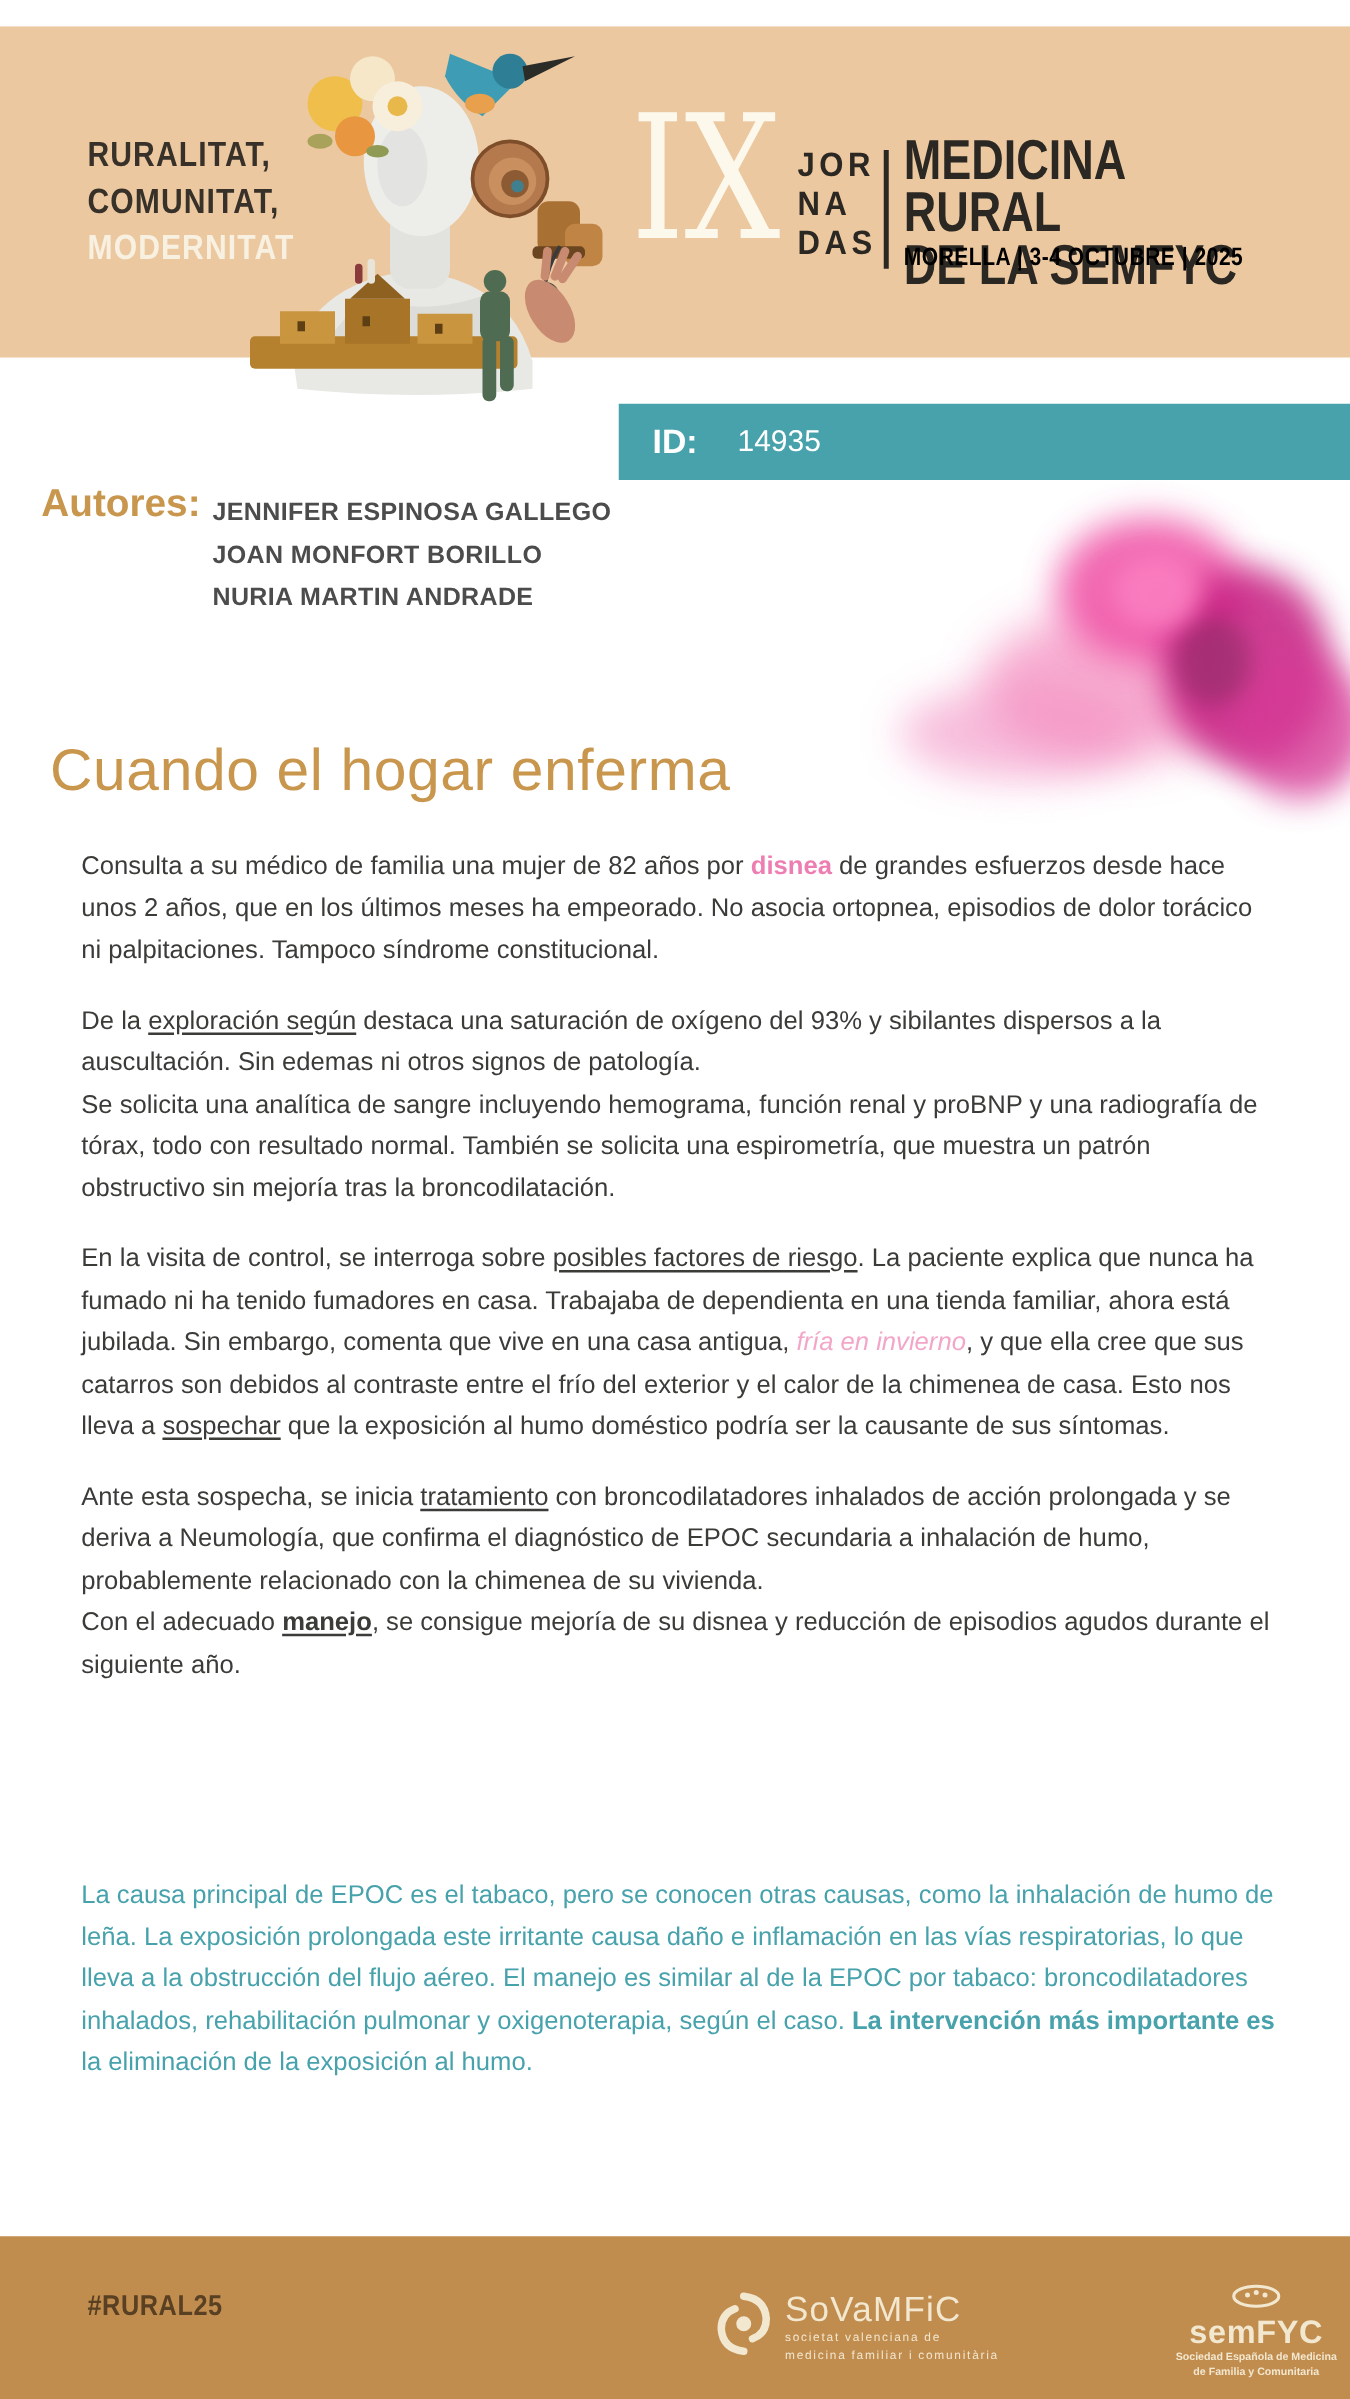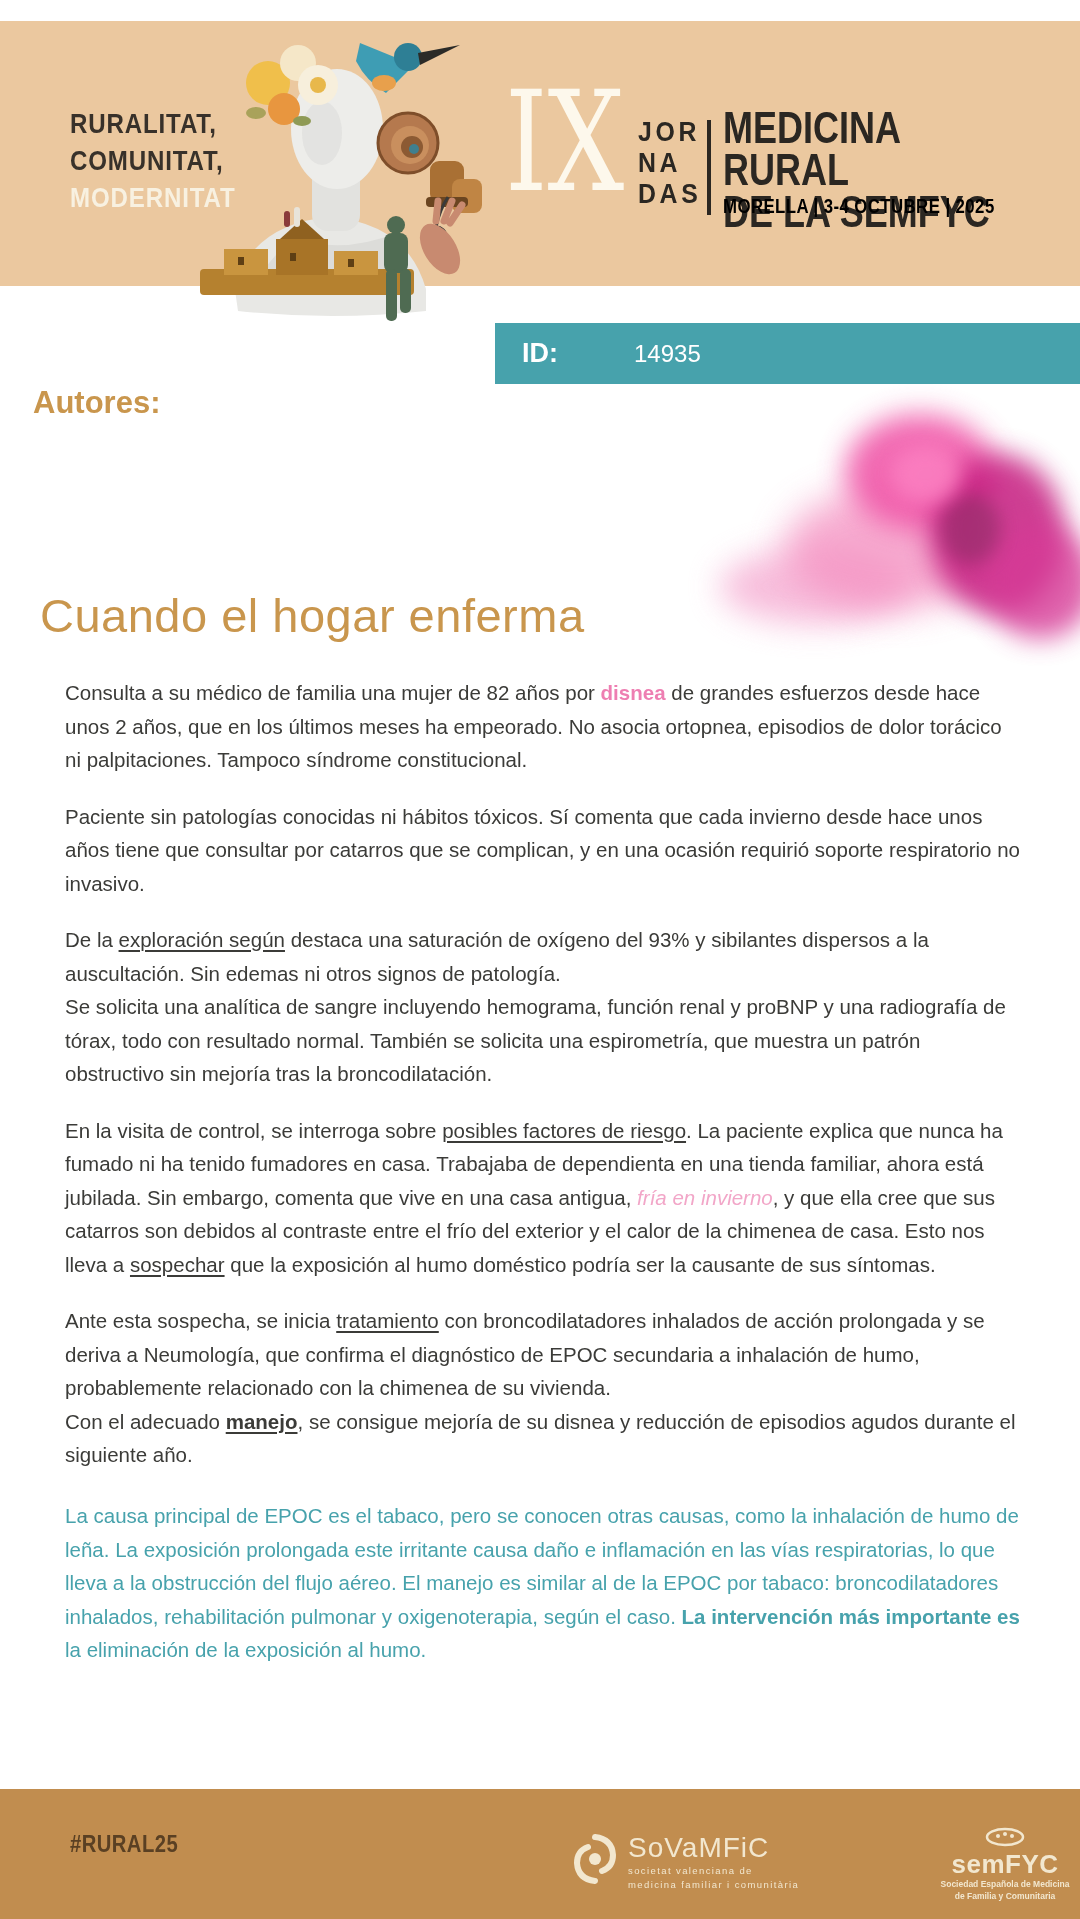--- a/index.html
+++ b/index.html
@@ -20,21 +20,21 @@
             color:#2b2722;letter-spacing:4px;}
   .jornadas span{display:block;transform:scaleX(.92);transform-origin:left;}
   .brand-divider{position:absolute;left:707px;top:99px;width:4px;height:95px;background:#2b2722;}
   .event-title{position:absolute;left:723px;top:86px;font-weight:bold;color:#2b2722;font-size:45px;line-height:42px;}
   .event-title span{display:block;transform:scaleX(.80);transform-origin:left;}
   .event-meta{position:absolute;left:723px;top:174px;font-weight:bold;font-size:20px;color:#000000;}
   .event-meta span{display:inline-block;transform:scaleX(.84);transform-origin:left;letter-spacing:.5px;}
 
   
   .id-bar{position:absolute;left:495px;top:302px;width:585px;height:61px;background:#47a2ac;color:#ffffff;
-          display:flex;align-items:center;gap:44px;}
+          display:flex;align-items:center;}
   .id-label{font-weight:bold;font-size:27px;margin-left:27px;}
   .id-value{font-size:24px;margin-left:32px;}
 
   
   .authors-label{position:absolute;left:33px;top:364px;color:#c9964d;font-weight:bold;font-size:31px;}
   .author-names{position:absolute;left:170px;top:372px;font-weight:bold;font-size:20px;line-height:34px;
                 color:#4c4c4c;letter-spacing:.3px;}
 
   
   .splash{position:absolute;left:705px;top:378px;width:375px;height:255px;pointer-events:none;}
@@ -176,36 +176,40 @@
       <path d="M278,202 L290,184 M272,200 L280,180 M264,200 L266,180" stroke="#c88a70" stroke-width="7" stroke-linecap="round"></path>
     </g>
   </svg>
 
   <div class="id-bar">
     <span class="id-label">ID:</span>
     <span class="id-value">14935</span>
   </div>
 
   <div class="authors-label">Autores:</div>
+  <div class="author-names">
+    <div>JENNIFER ESPINOSA GALLEGO</div>
+    <div>JOAN MONFORT BORILLO</div>
+    <div>NURIA MARTIN ANDRADE</div>
+  </div>
 
   <div class="splash">
     <i class="b4"></i>
     <i class="b2"></i>
     <i class="b1"></i>
     <i class="b3"></i>
     <i class="b5"></i>
     <i class="b6"></i>
     <i class="b7"></i>
   </div>
 
   <h1 class="poster-title">Cuando el hogar enferma</h1>
 
   <div class="case-text">
       <p class="case-p"><span>Consulta a su médico de familia una mujer de 82 años por </span><span class="run-pink-bold">disnea</span><span> de grandes esfuerzos desde hace unos 2 años, que en los últimos meses ha empeorado. No asocia ortopnea, episodios de dolor torácico ni palpitaciones. Tampoco síndrome constitucional.</span></p>
-      <p class="case-p gap"><span>Paciente sin patologías conocidas ni hábitos tóxicos. Sí comenta que cada invierno desde hace unos años tiene que consultar por catarros que se complican, y en una ocasión requirió soporte respiratorio no invasivo.</span></p>
       <p class="case-p gap"><span>De la </span><span class="run-underline">exploración según</span><span> destaca una saturación de oxígeno del 93% y sibilantes dispersos a la auscultación. Sin edemas ni otros signos de patología.</span></p>
       <p class="case-p"><span>Se solicita una analítica de sangre incluyendo hemograma, función renal y proBNP y una radiografía de tórax, todo con resultado normal. También se solicita una espirometría, que muestra un patrón obstructivo sin mejoría tras la broncodilatación.</span></p>
       <p class="case-p gap"><span>En la visita de control, se interroga sobre </span><span class="run-underline">posibles factores de riesgo</span><span>. La paciente explica que nunca ha fumado ni ha tenido fumadores en casa. Trabajaba de dependienta en una tienda familiar, ahora está jubilada. Sin embargo, comenta que vive en una casa antigua, </span><span class="run-pink-italic">fría en invierno</span><span>, y que ella cree que sus catarros son debidos al contraste entre el frío del exterior y el calor de la chimenea de casa. Esto nos lleva a </span><span class="run-underline">sospechar</span><span> que la exposición al humo doméstico podría ser la causante de sus síntomas.</span></p>
       <p class="case-p gap"><span>Ante esta sospecha, se inicia </span><span class="run-underline">tratamiento</span><span> con broncodilatadores inhalados de acción prolongada y se deriva a Neumología, que confirma el diagnóstico de EPOC secundaria a inhalación de humo, probablemente relacionado con la chimenea de su vivienda.</span></p>
       <p class="case-p"><span>Con el adecuado </span><span class="run-bold-underline">manejo</span><span>, se consigue mejoría de su disnea y reducción de episodios agudos durante el siguiente año.</span></p>
     </div>
 
   <div class="conclusion"><span>La causa principal de EPOC es el tabaco, pero se conocen otras causas, como la inhalación de humo de leña. La exposición prolongada este irritante causa daño e inflamación en las vías respiratorias, lo que lleva a la obstrucción del flujo aéreo. El manejo es similar al de la EPOC por tabaco: broncodilatadores inhalados, rehabilitación pulmonar y oxigenoterapia, según el caso. </span><span class="run-bold">La intervención más importante es</span><span> la eliminación de la exposición al humo.</span></div>
 
   <div class="footer">

